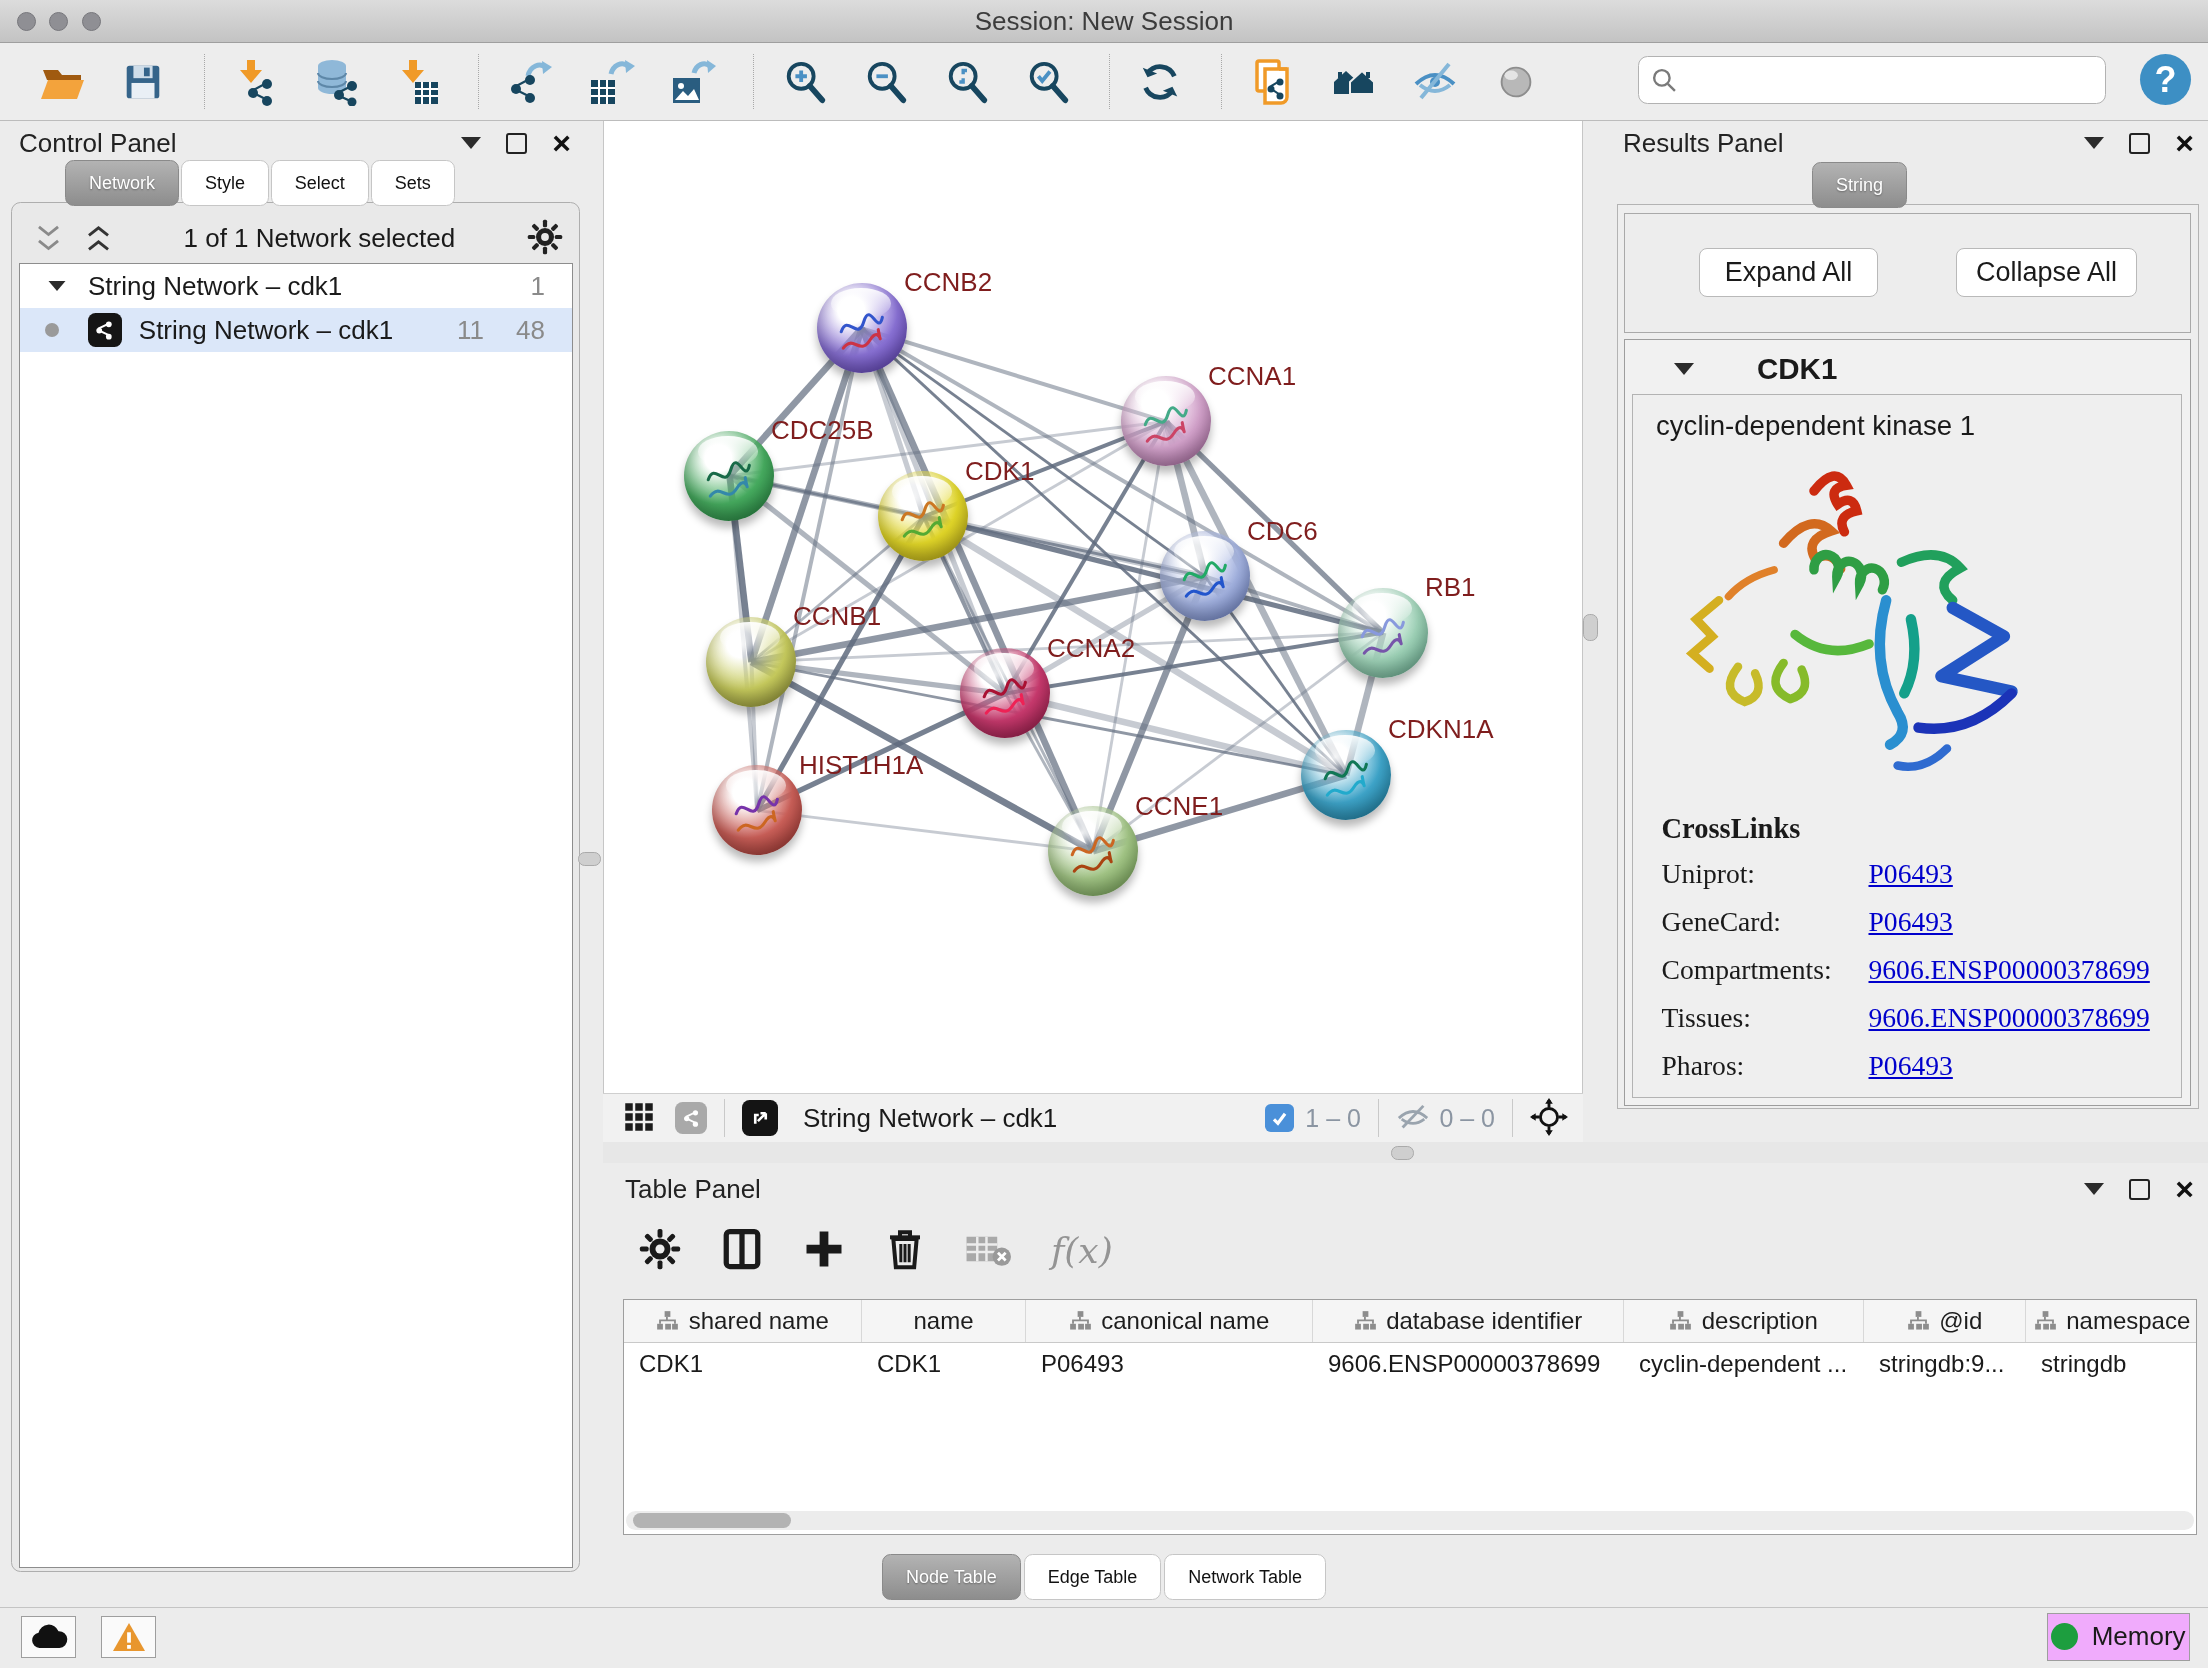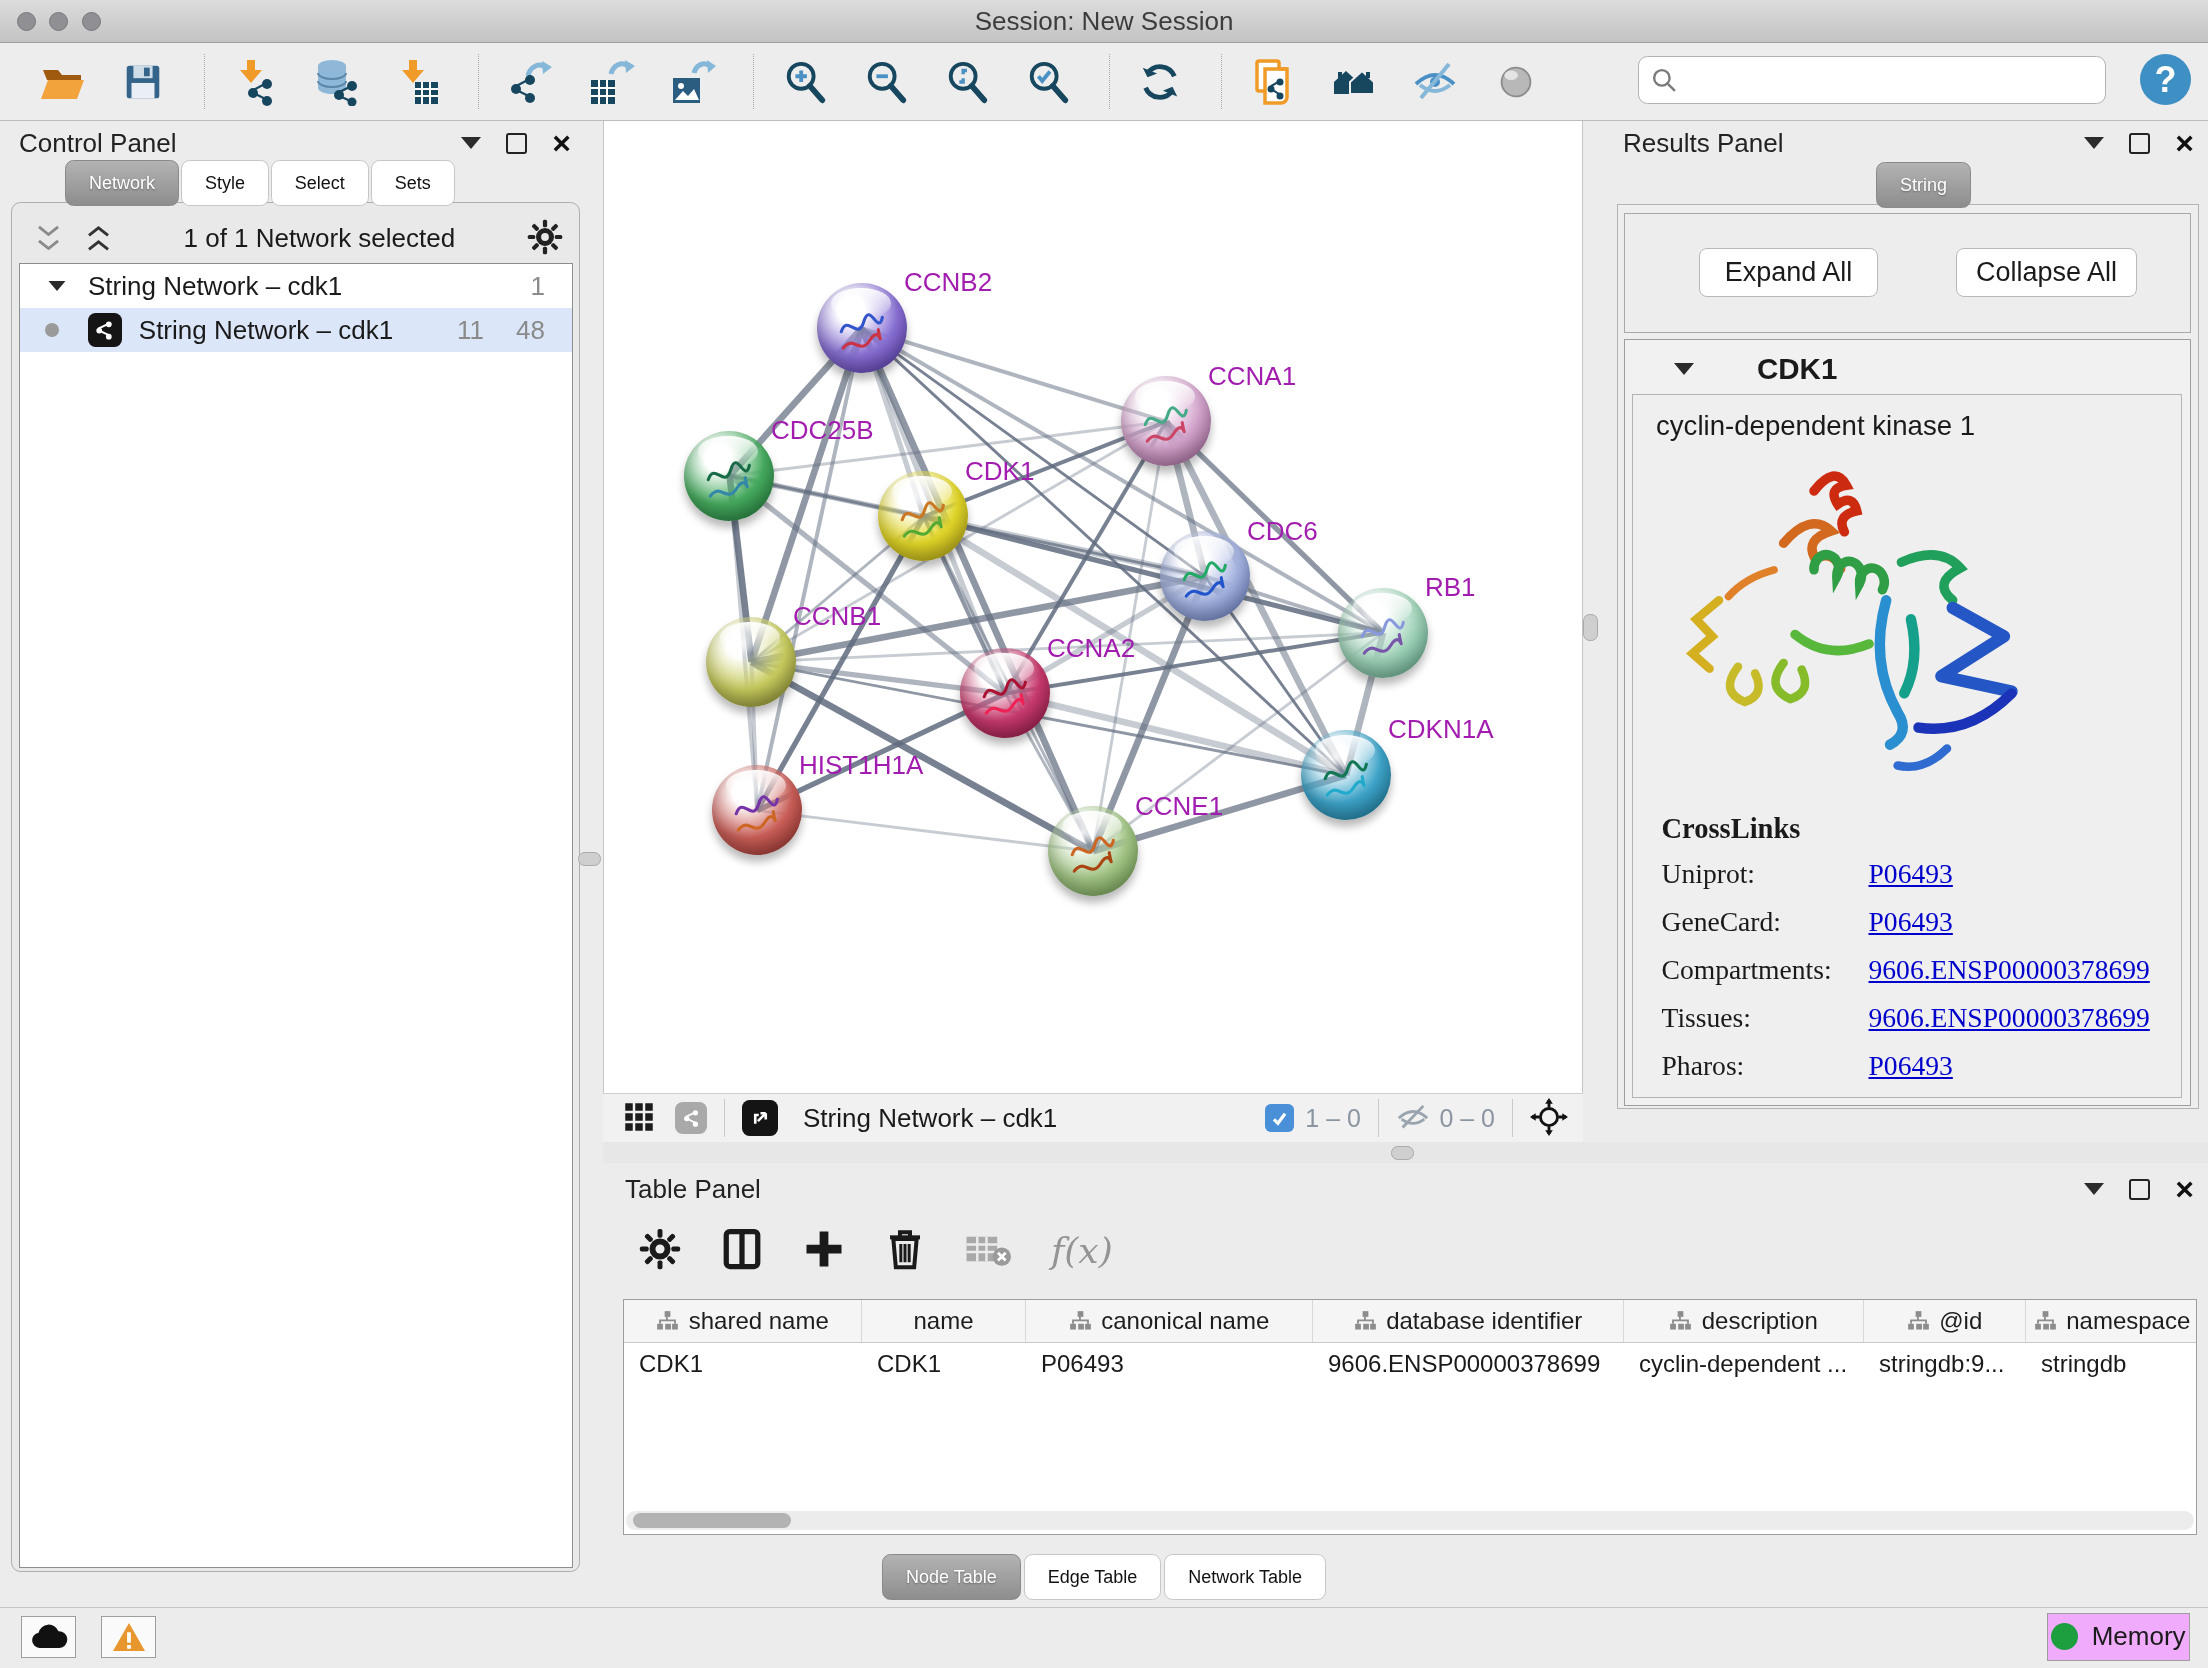--- a/index.html
+++ b/index.html
@@ -46,31 +46,31 @@
   .dot{width:14.3px;height:14.3px;border-radius:50%;background:#9a9a9a;}
   
   #canvas{left:603px;top:121px;width:978px;height:972px;background:#fff;
     border-left:1px solid #c6c6c6;border-right:1px solid #c6c6c6;box-sizing:content-box;}
   #edges{position:absolute;left:0;top:0;width:100%;height:100%;}
   .node{position:absolute;width:90px;height:90px;border-radius:50%;
     box-shadow:0 6.7px 8.6px rgba(0,0,0,.28), inset 0 -9.5px 17px rgba(0,0,0,.25);}
   .node .gloss{position:absolute;left:16%;top:6%;width:66%;height:34%;border-radius:50%;
     background:linear-gradient(rgba(255,255,255,.95),rgba(255,255,255,0));}
   .node svg{position:absolute;left:18%;top:24%;width:64%;height:64%;}
-  .node-label{position:absolute;font-size:26px;color:#a21caf;white-space:nowrap;}
+  .node-label{position:absolute;font-size:26px;color:#7f1d1d;white-space:nowrap;}
   
   #view-footer{left:603px;top:1093px;width:980px;height:49px;background:#f1f1f1;
     border-top:1px solid #cfcfcf;display:flex;align-items:center;box-sizing:border-box;}
   #view-footer .vsep{height:38px;border-left:1px solid #c9c9c9;margin:0 17px;}
   .footer-num{font-size:25px;color:#8b95a2;}
   #hsplit{left:603px;top:1142px;width:1605px;height:21px;background:#e7e7e7;}
   .grip{position:absolute;width:21px;height:12.4px;border-radius:6.7px;background:#cfcfcf;border:1px solid #aaa;}
   
   #rp-header{left:1623px;top:126px;width:571px;height:34px;display:flex;justify-content:space-between;align-items:center;}
-  #rp-tab{left:1876px;top:162px;z-index:2;}
+  #rp-tab{left:1812px;top:162px;z-index:2;}
   #rp-box{left:1617px;top:204px;width:582px;height:905px;background:#eee;border:1.9px solid #b3b3b3;box-sizing:border-box;}
   #rp-btnbox{left:1624px;top:213px;width:567px;height:120px;background:#ededed;border:1.9px solid #a9a9a9;box-sizing:border-box;}
   .rp-btn{position:absolute;top:34px;height:49px;background:#fff;border:1.9px solid #b9b9b9;border-radius:8px;
     font-size:27px;display:flex;align-items:center;justify-content:center;box-sizing:border-box;}
   #rp-section{left:1624px;top:339px;width:567px;height:767px;background:#f1f1f1;border:1.9px solid #9d9d9d;box-sizing:border-box;}
   #rp-gene-row{left:1674px;top:350px;width:476px;height:38px;display:flex;align-items:center;gap:63px;}
   #rp-gene{font-size:29.5px;font-weight:bold;}
   #rp-inner{left:1632px;top:394px;width:550px;height:704px;background:#efefef;border:1.9px solid #b3b3b3;box-sizing:border-box;overflow:hidden;}
   #rp-desc{font-size:27.6px;margin:15px 0 0 23px;}
   #crosslinks{position:absolute;left:28.5px;top:418px;font-family:"Liberation Serif",serif;font-size:27.6px;}

